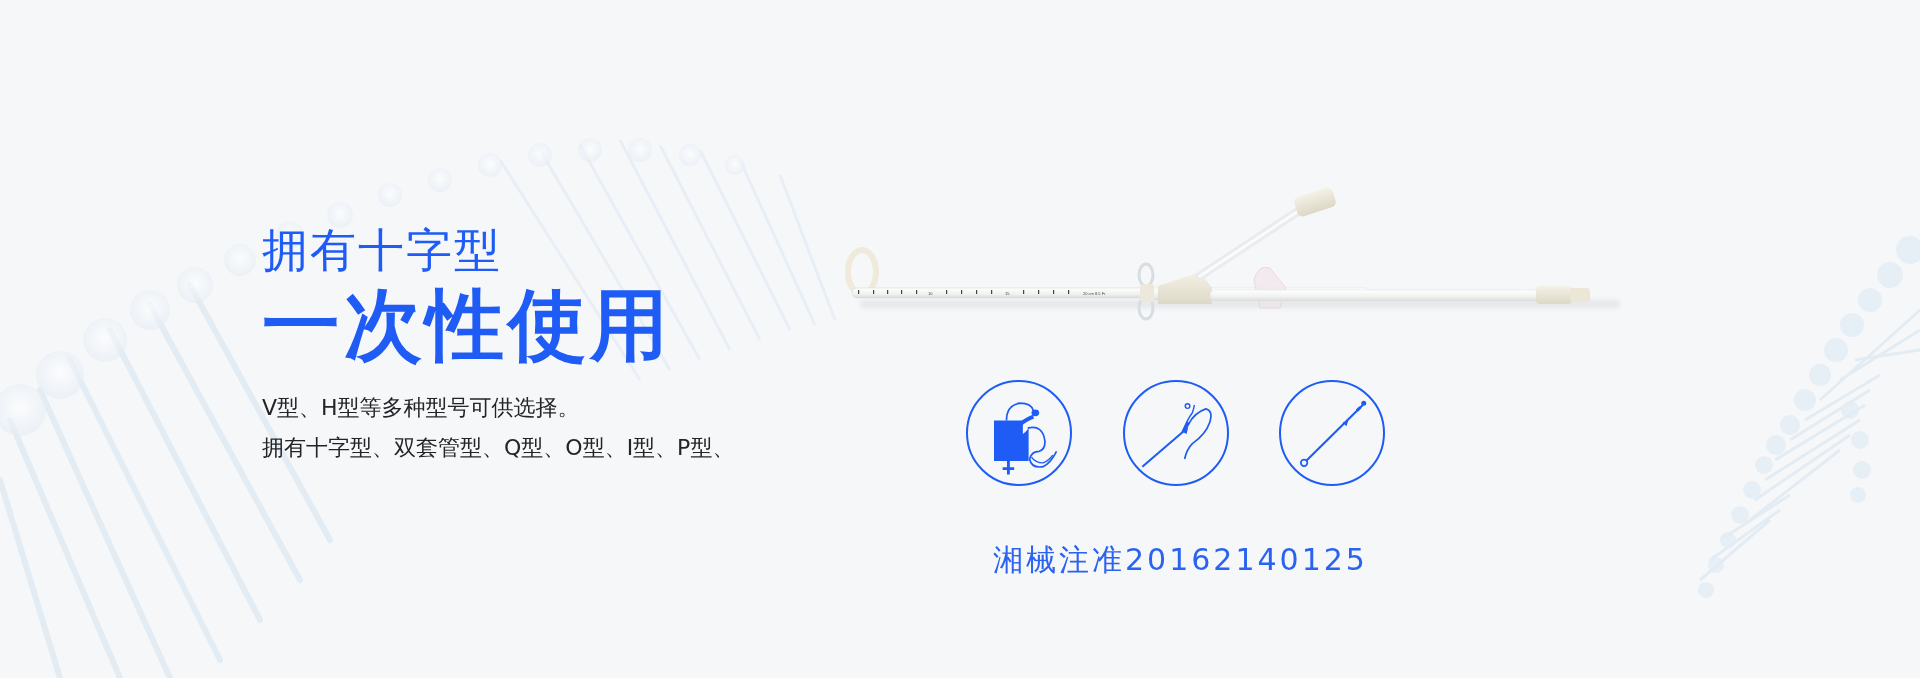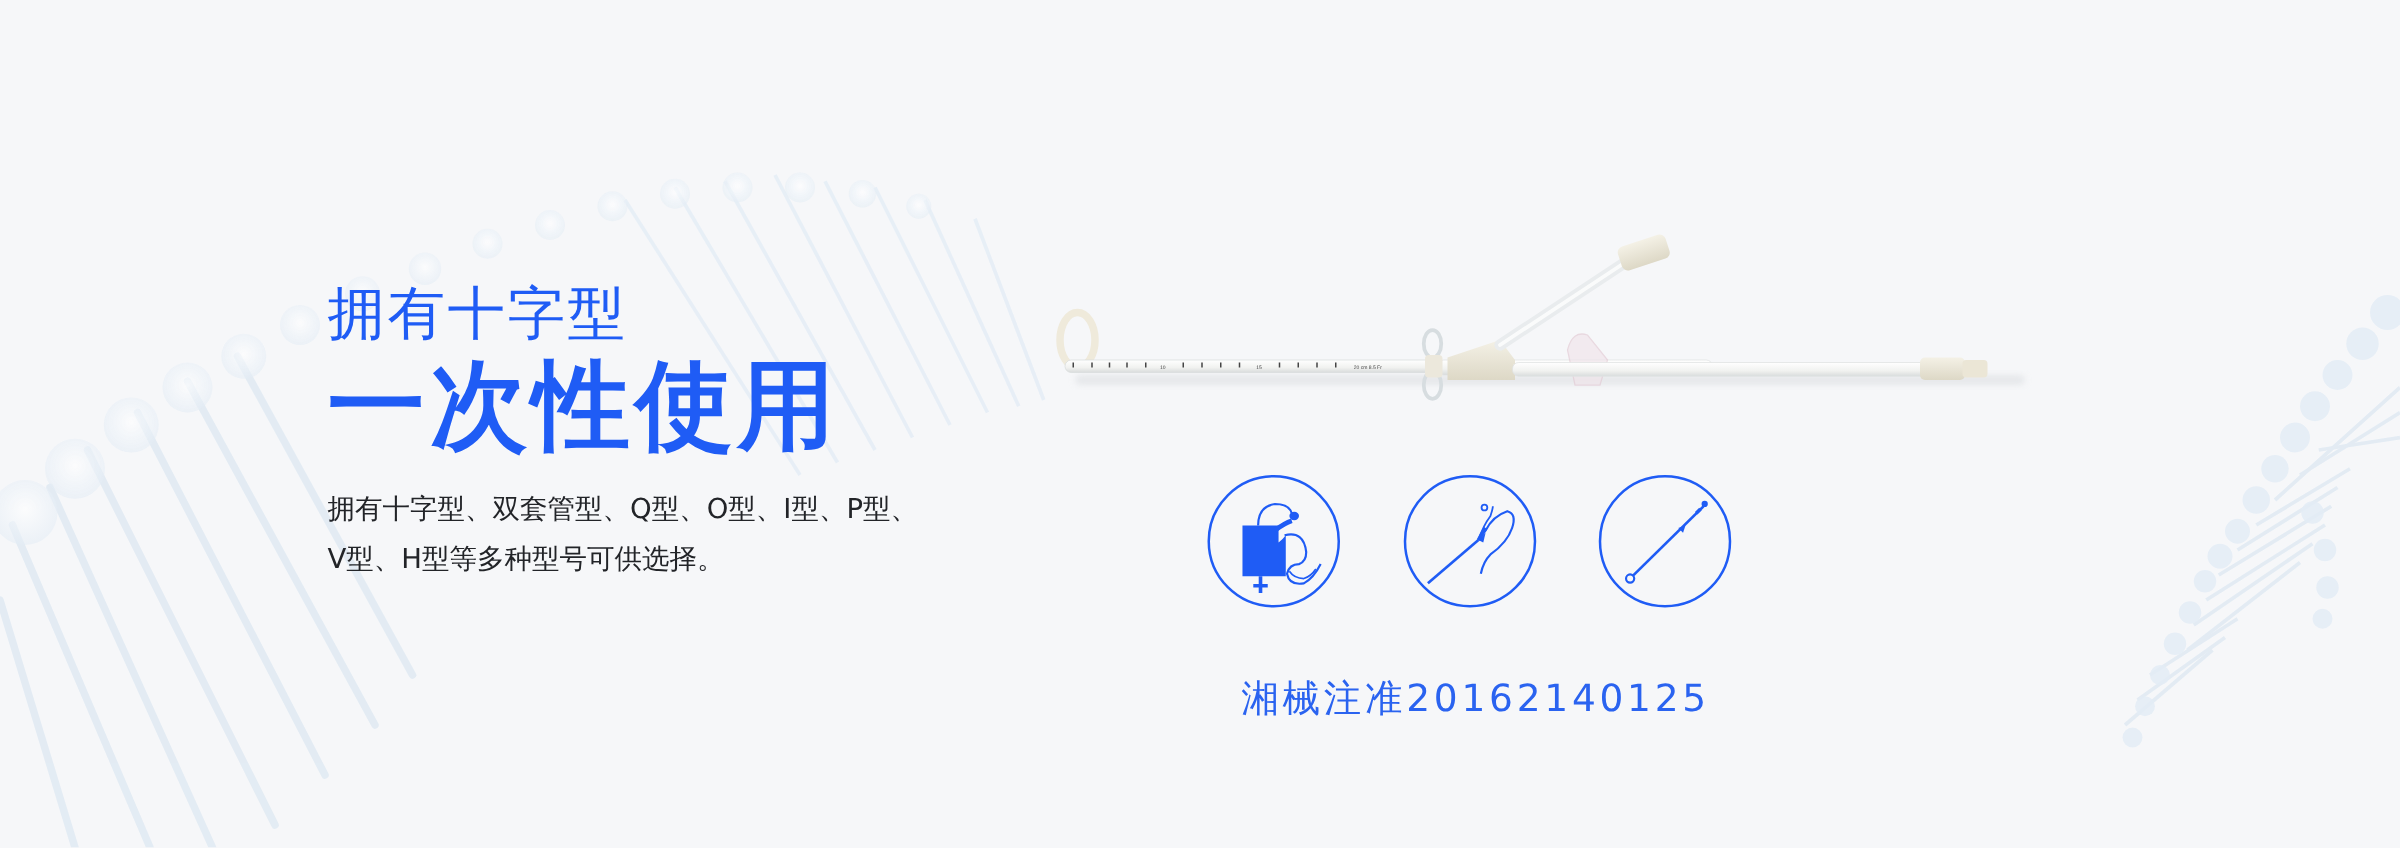--- a/index.html
+++ b/index.html
@@ -133,22 +133,22 @@
       <circle cx="220" cy="250" r="9"></circle>
       <circle cx="222" cy="280" r="9"></circle>
       <circle cx="218" cy="305" r="8"></circle>
     </g>
   </svg>
 
   <div class="text-block">
     <div class="subtitle">拥有十字型</div>
     <div class="title">一次性使用</div>
     <div class="desc">
+      <div>V型、H型等多种型号可供选择。</div>
       <div>拥有十字型、双套管型、Q型、O型、I型、P型、</div>
-      <div>V型、H型等多种型号可供选择。</div>
     </div>
   </div>
 
   <svg class="product" viewBox="0 0 800 160">
     <defs>
       <linearGradient id="tube" x1="0" y1="0" x2="0" y2="1">
         <stop offset="0%" stop-color="#ffffff"></stop>
         <stop offset="60%" stop-color="#f1f2f0"></stop>
         <stop offset="100%" stop-color="#d9dcdc"></stop>
       </linearGradient>

